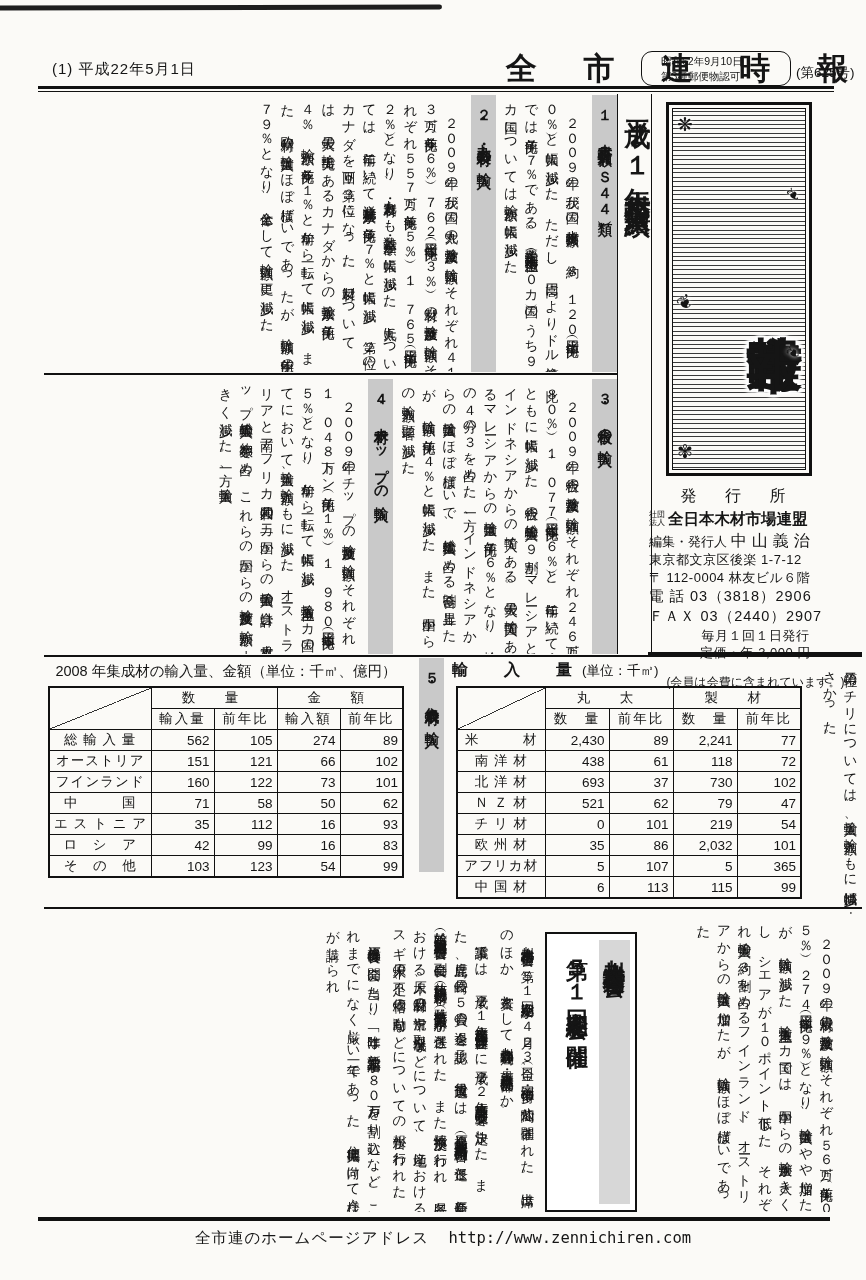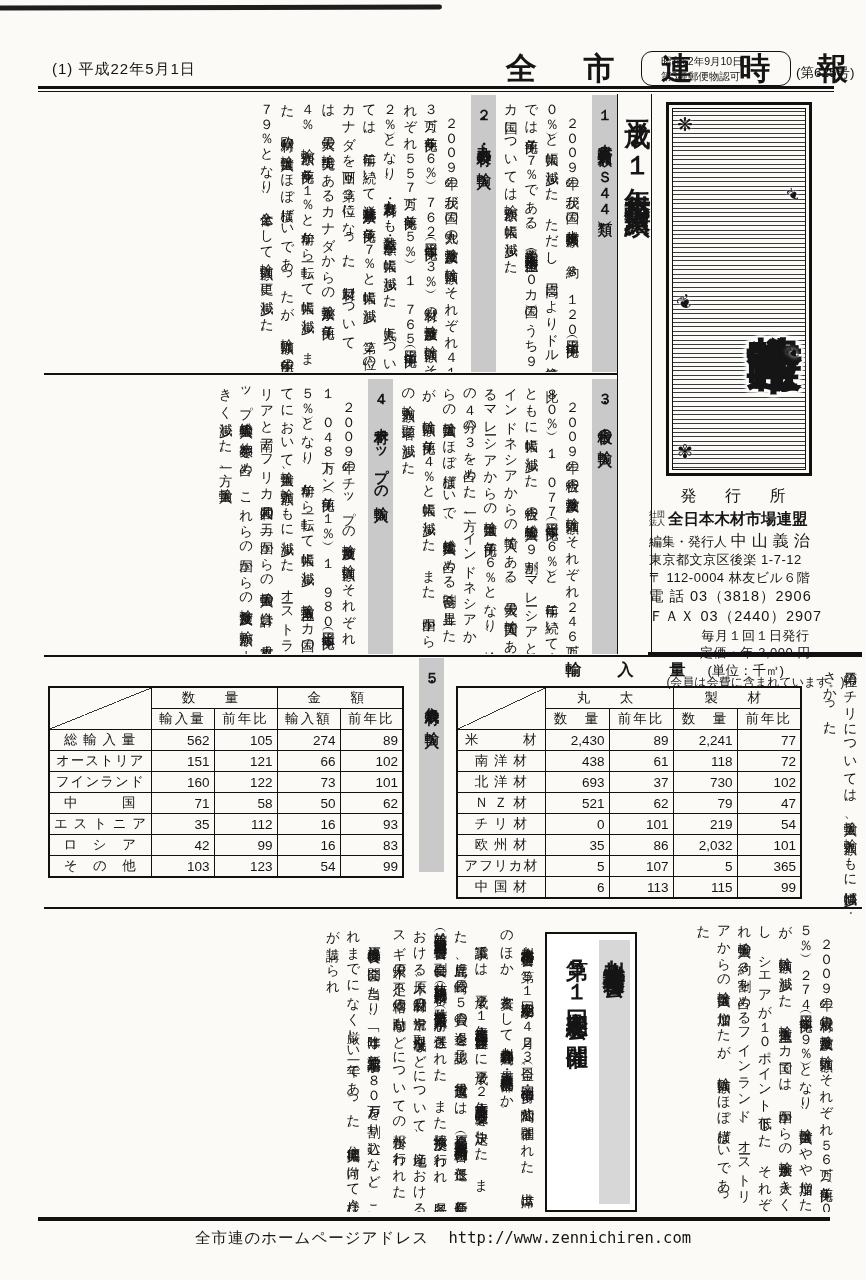--- a/index.html
+++ b/index.html
@@ -65,21 +65,21 @@
   .pub-editor{font-size:13px;margin-top:2px;}
   .pub-editor .ed-name{font-size:16px;letter-spacing:5px;}
   .pub-line{margin-top:2px;letter-spacing:.5px;}
   .pub-tel{font-size:14.5px;letter-spacing:1px;}
   .pub-center{text-align:center;}
   .pub-note{font-size:12px;text-align:center;margin-top:14px;}
   .mast-bottom-rule{left:648px;top:652px;width:214px;border-top:3px solid #111;}
 
   
   .t1-title{position:absolute;left:46px;top:662px;width:360px;text-align:center;font-size:14.5px;}
-  .t2-head{position:absolute;left:440px;top:660px;width:344px;display:flex;justify-content:flex-end;align-items:baseline;gap:12px;}
+  .t2-head{position:absolute;left:452px;top:660px;width:344px;display:flex;justify-content:flex-start;align-items:baseline;}
   .t2-title{font-size:16px;font-weight:700;letter-spacing:10px;}
   .t2-unit{font-size:13.5px;}
   table.data-table{position:absolute;border-collapse:collapse;background:#fff0;table-layout:fixed;}
   .data-table th,.data-table td{border:1px solid #111;font-weight:400;font-size:13.5px;
        height:20px;padding:1px 4px;white-space:nowrap;overflow:hidden;}
   table.t1{left:48px;top:686px;width:356px;border:2px solid #111;}
   table.t2{left:456px;top:686px;width:344px;border:2px solid #111;}
   .t1 col.c-lbl{width:102px;} .t1 col.c-num{width:63px;}
   .t2 col.c-lbl{width:88px;}  .t2 col.c-num{width:64px;}
   .gh{text-align:center;letter-spacing:8px;}
@@ -167,20 +167,21 @@
     <div class="pub-line pub-tel" data-name="tel-line">電 話 03（3818）2906</div>
     <div class="pub-line pub-tel" data-name="fax-line">ＦＡＸ 03（2440）2907</div>
     <div class="pub-line pub-center" data-name="frequency-line">毎月１回１日発行</div>
     <div class="pub-line pub-center" data-name="price-line">定価・年 3,000 円</div>
     <div class="pub-note" data-name="member-note">(会員は会費に含まれています。)</div>
   </div>
   <div class="rule mast-bottom-rule" data-name="masthead-bottom-rule"></div>
 
   <div class="rule div-2" data-name="divider-band2-tables"></div>
 
+  <div class="t1-title" data-name="glulam-table-title">2008 年集成材の輸入量、金額（単位：千㎥、億円）</div>
   <table class="data-table t1" data-name="glulam-table">
     <colgroup>
         <col class="c-lbl">
         <col class="c-num">
         <col class="c-num">
         <col class="c-num">
         <col class="c-num">
       </colgroup>
     <thead>
       <tr>

